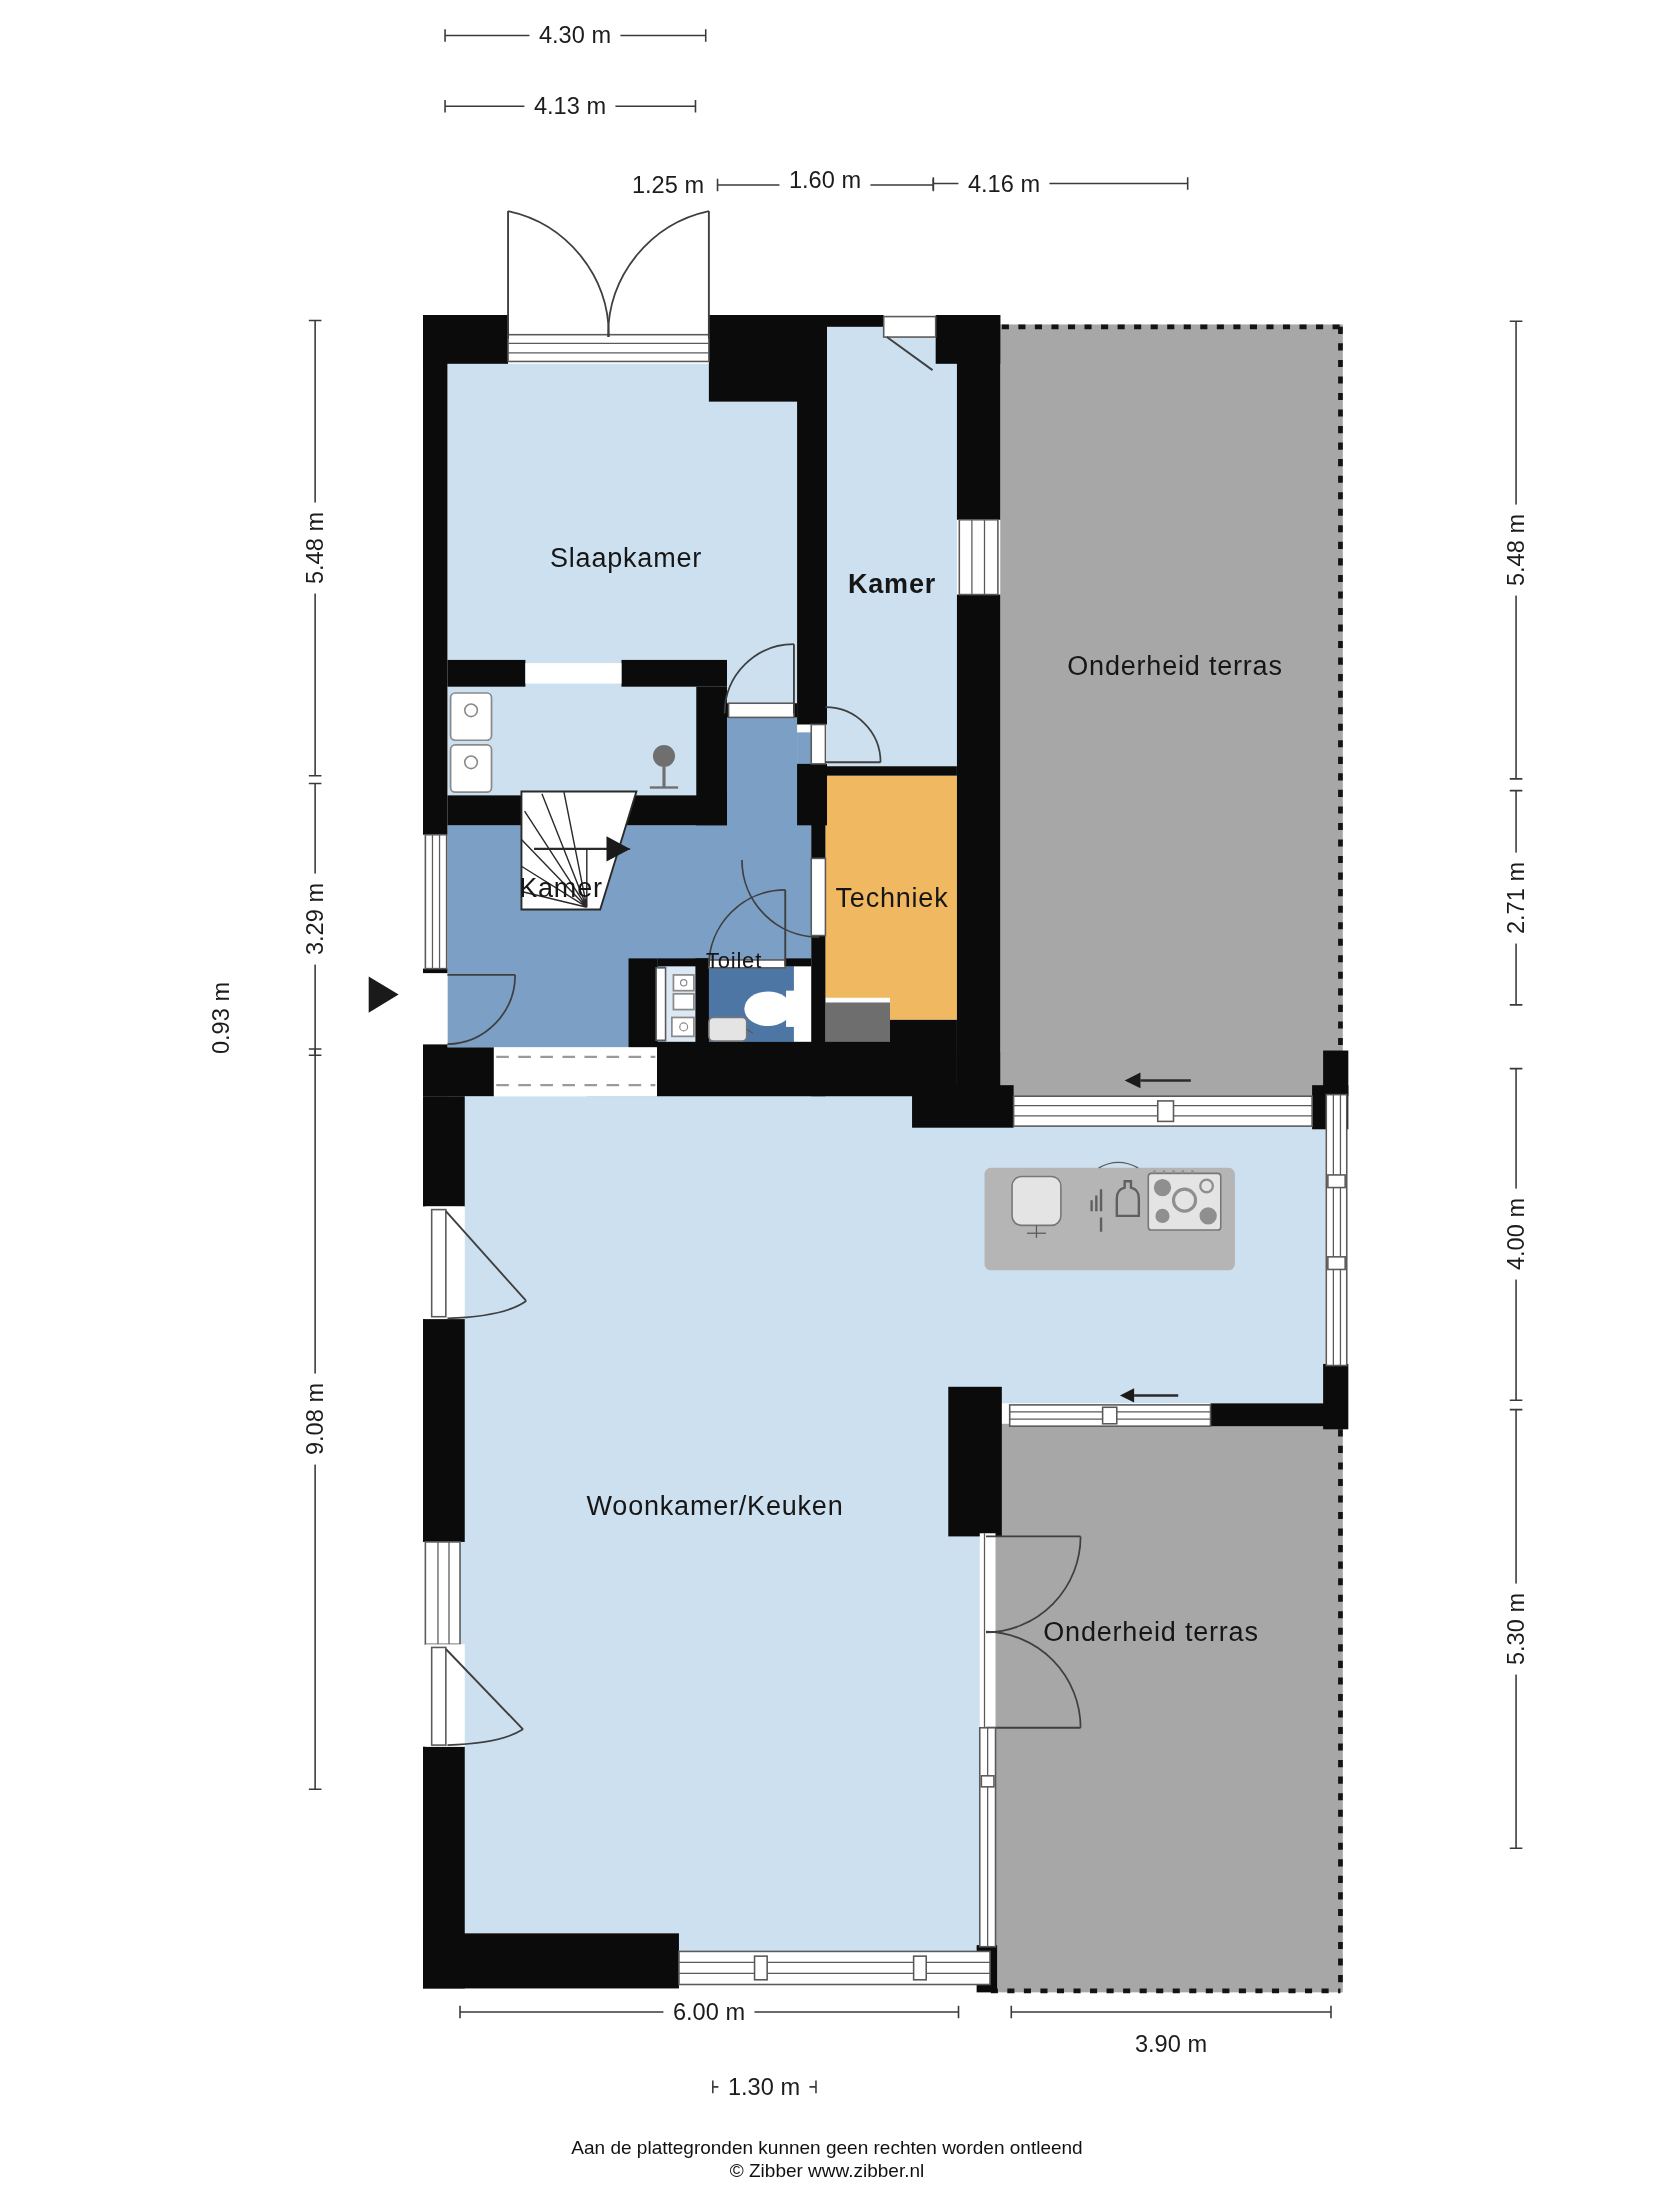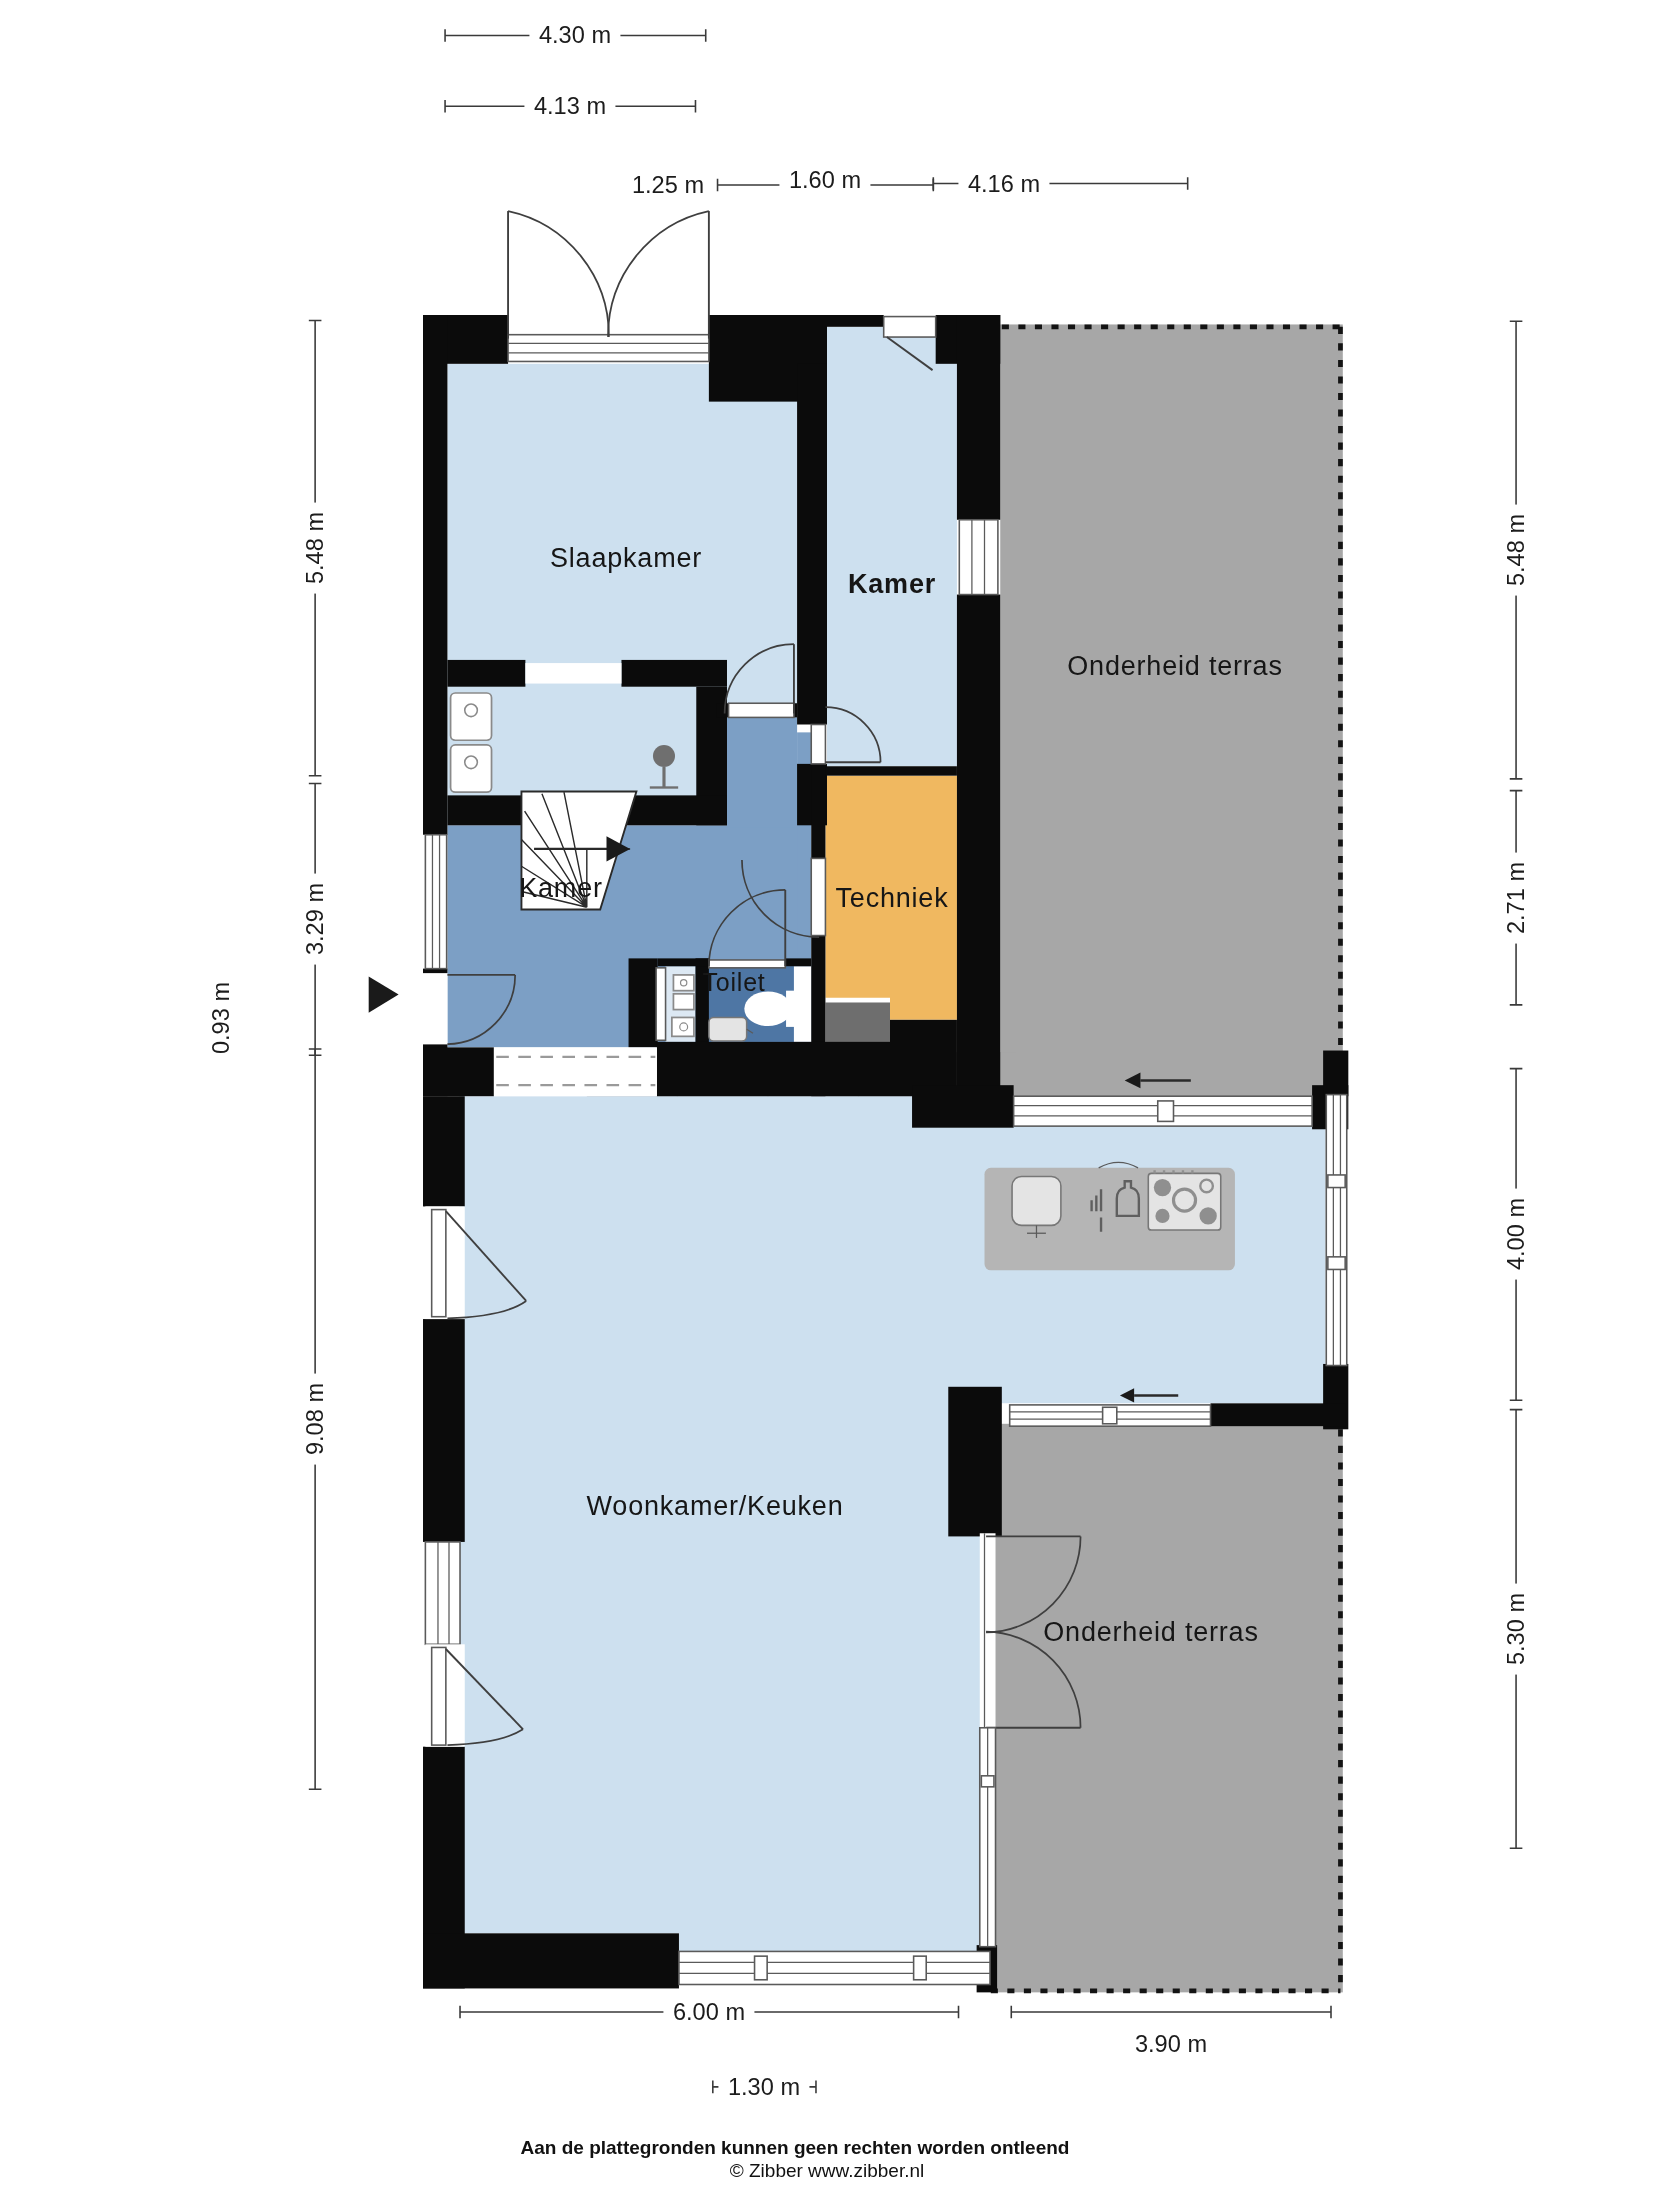--- a/index.html
+++ b/index.html
@@ -374,21 +374,21 @@
     <path class="dim" d="M584,2547 V2563 M584,2555 H1217 M1217,2547 V2563"></path>
     <path class="dim" d="M1284,2547 V2563 M1284,2555 H1690 M1690,2547 V2563"></path>
     <path class="dim" d="M905,2642 V2658 M905,2650 H1036 M1036,2642 V2658"></path>
   </g>
 </svg>
 
   <div class="lbl rlbl" style="left:626px;top:558px;">Slaapkamer</div>
   <div class="lbl rlbl" style="left:892px;top:584px;font-weight:bold;">Kamer</div>
   <div class="lbl rlbl" style="left:561px;top:888px;">Kamer</div>
   <div class="lbl rlbl" style="left:892px;top:898px;">Techniek</div>
-  <div class="lbl rlbl" style="left:734px;top:982px;font-size:25px;">Toilet</div>
+  <div class="lbl rlbl" style="left:734px;top:961px;font-size:22px;">Toilet</div>
   <div class="lbl rlbl" style="left:715px;top:1506px;">Woonkamer/Keuken</div>
   <div class="lbl rlbl" style="left:1175px;top:666px;">Onderheid terras</div>
   <div class="lbl rlbl" style="left:1151px;top:1632px;">Onderheid terras</div>
 
   <div class="lbl dlbl" style="left:575px;top:35px;">4.30 m</div>
   <div class="lbl dlbl" style="left:570px;top:106px;">4.13 m</div>
   <div class="lbl dlbl" style="left:668px;top:185px;">1.25 m</div>
   <div class="lbl dlbl" style="left:825px;top:180px;">1.60 m</div>
   <div class="lbl dlbl" style="left:1004px;top:184px;">4.16 m</div>
   <div class="lbl dlbl v" style="left:315px;top:548px;">5.48 m</div>
@@ -396,17 +396,17 @@
   <div class="lbl dlbl v" style="left:221px;top:1018px;">0.93 m</div>
   <div class="lbl dlbl v" style="left:315px;top:1419px;">9.08 m</div>
   <div class="lbl dlbl v" style="left:1516px;top:550px;">5.48 m</div>
   <div class="lbl dlbl v" style="left:1516px;top:898px;">2.71 m</div>
   <div class="lbl dlbl v" style="left:1516px;top:1234px;">4.00 m</div>
   <div class="lbl dlbl v" style="left:1516px;top:1629px;">5.30 m</div>
   <div class="lbl dlbl" style="left:709px;top:2012px;">6.00 m</div>
   <div class="lbl dlbl" style="left:1171px;top:2012px;margin-top:32px;">3.90 m</div>
   <div class="lbl dlbl" style="left:764px;top:2087px;">1.30 m</div>
 
-  <div class="lbl foot" style="left:795px;top:2148px;font-weight:bold;">Aan de plattegronden kunnen geen rechten worden ontleend</div>
+  <div class="lbl foot" style="left:827px;top:2148px;">Aan de plattegronden kunnen geen rechten worden ontleend</div>
   <div class="lbl foot" style="left:827px;top:2171px;">© Zibber www.zibber.nl</div>
 
 </div>
 
 
 </body></html>

